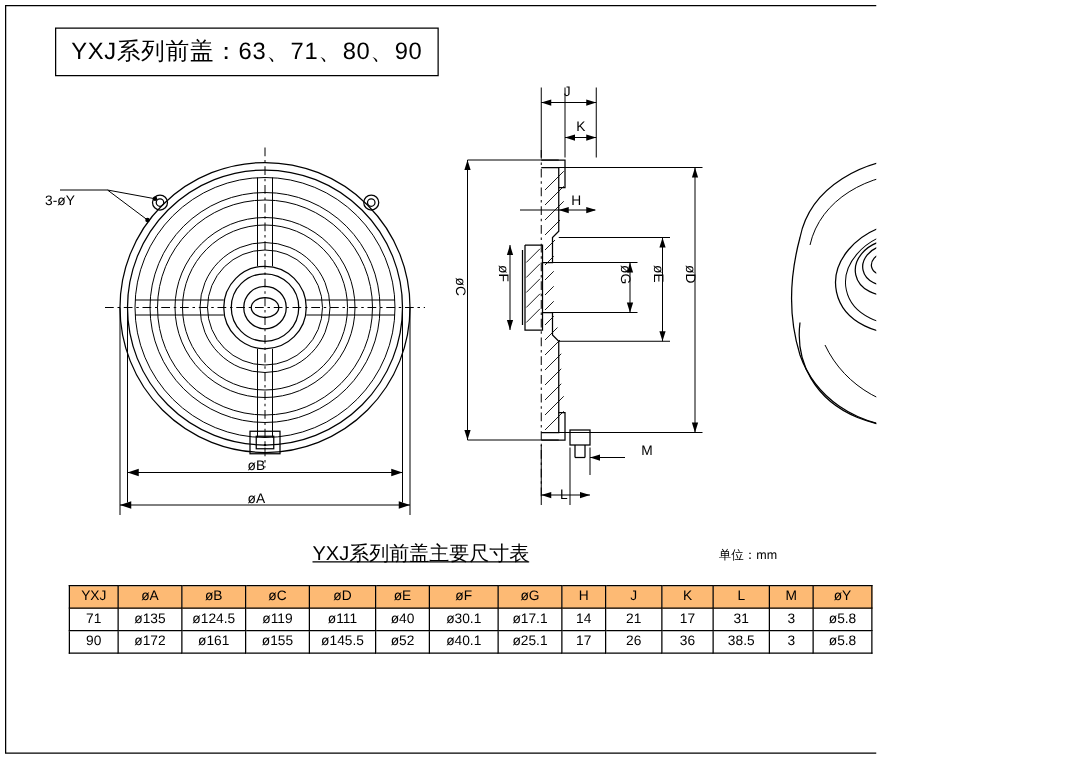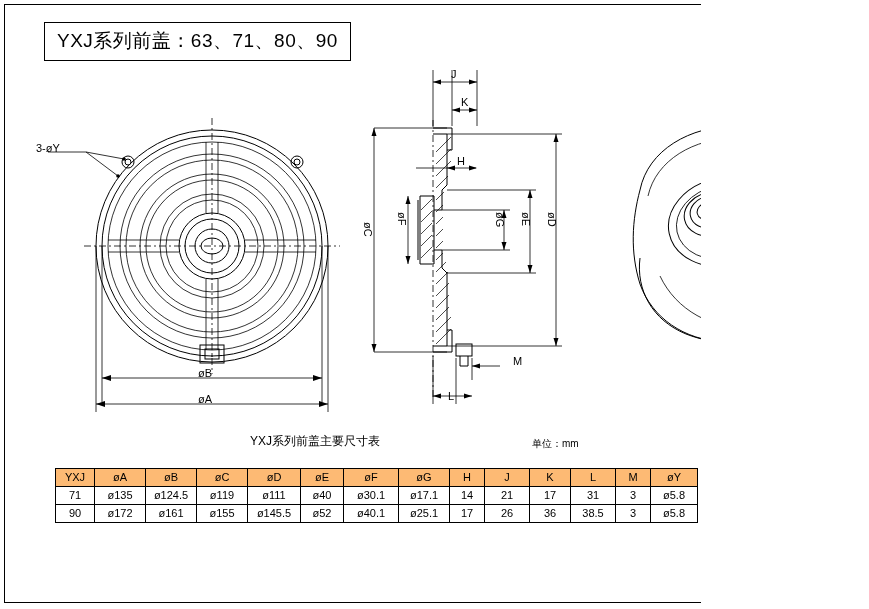--- a/index.html
+++ b/index.html
@@ -44,26 +44,27 @@
     color: #000;
   }
   .vert {
     writing-mode: vertical-rl;
     text-orientation: mixed;
   }
   .table-title {
     position: absolute;
     left: 250px;
     top: 433px;
-    font-size: 12px;
-    white-space: nowrap;
+    font-size: 16px;
+    white-space: nowrap;
+    text-decoration: underline;
   }
   .units {
     position: absolute;
-    left: 532px;
+    left: 575px;
     top: 437px;
     font-size: 10px;
     white-space: nowrap;
   }
   table.dims {
     position: absolute;
     left: 55px;
     top: 468px;
     border-collapse: collapse;
     font-size: 11px;
@@ -290,21 +291,21 @@
 
       <path class="ln" d="M798,310 L816,306 L824,318 L816,330 L798,332 L790,320 Z"></path>
       <path class="ln-thin" d="M800,316 L814,312 L818,320 L804,325 Z"></path>
 
       <path class="ln-thin" d="M806,196 C810,230 812,270 800,308"></path>
 
       <path class="ln-thin" d="M660,276 C676,310 712,330 752,328"></path>
     </g>
   </svg>
 
-  <div class="label" style="left:36px; top:142px;">3-øY</div>
+  <div class="label" style="left:36px; top:155px;">3-øY</div>
   <div class="label" style="left:198px; top:367px;">øB</div>
   <div class="label" style="left:198px; top:393px;">øA</div>
 
   <div class="label" style="left:451px; top:68px;">J</div>
   <div class="label" style="left:461px; top:96px;">K</div>
   <div class="label" style="left:457px; top:155px;">H</div>
   <div class="label" style="left:513px; top:355px;">M</div>
   <div class="label" style="left:448px; top:390px;">L</div>
 
   <div class="label vert" style="left:362px; top:222px;">øC</div>

